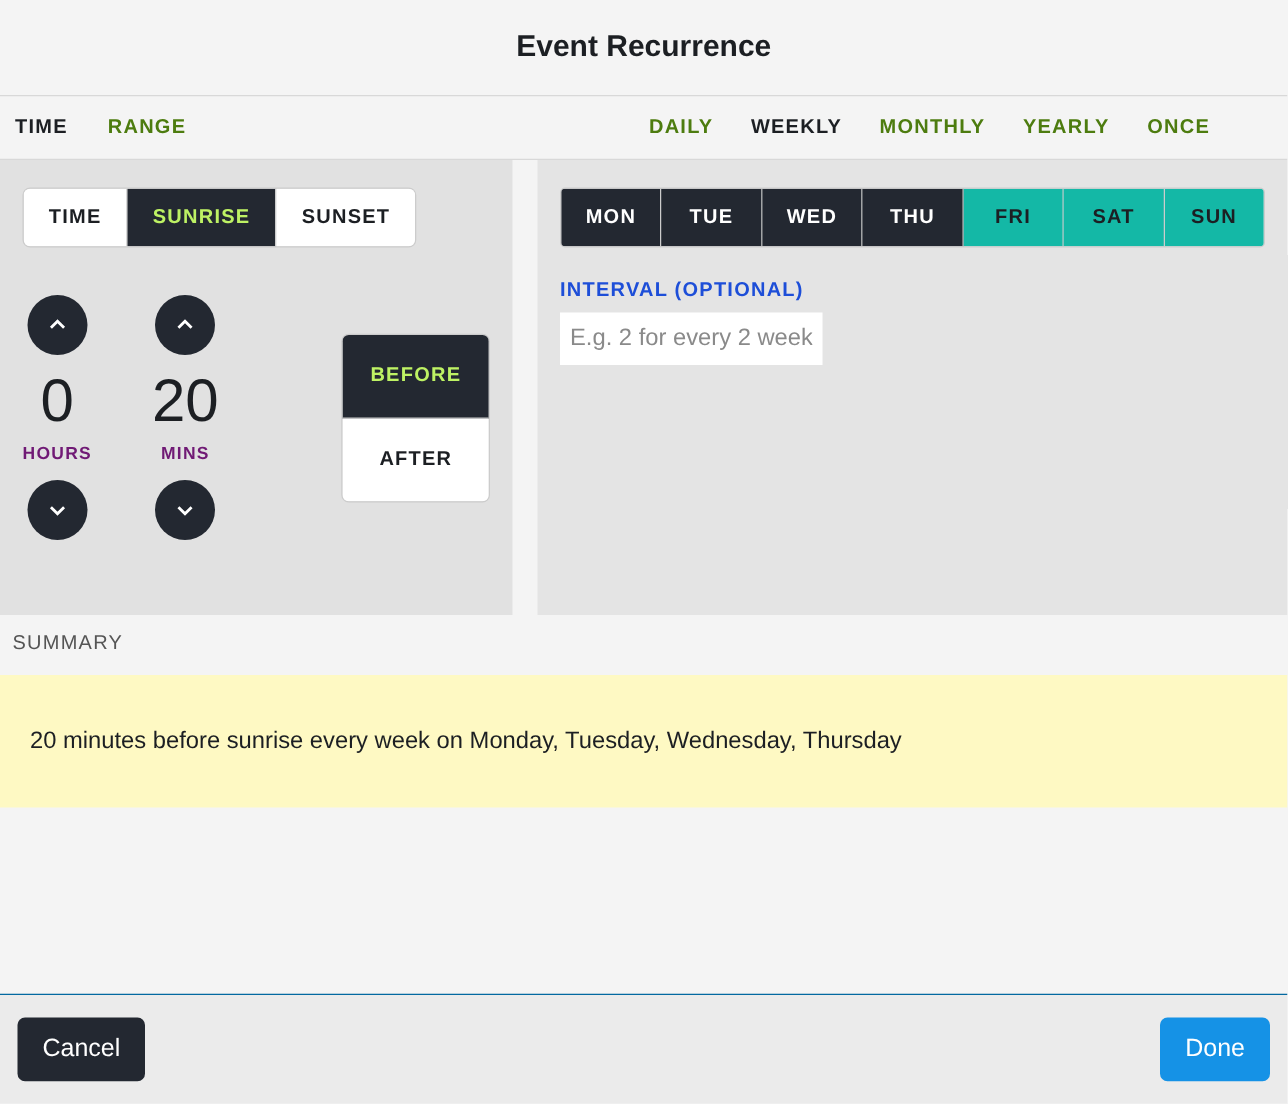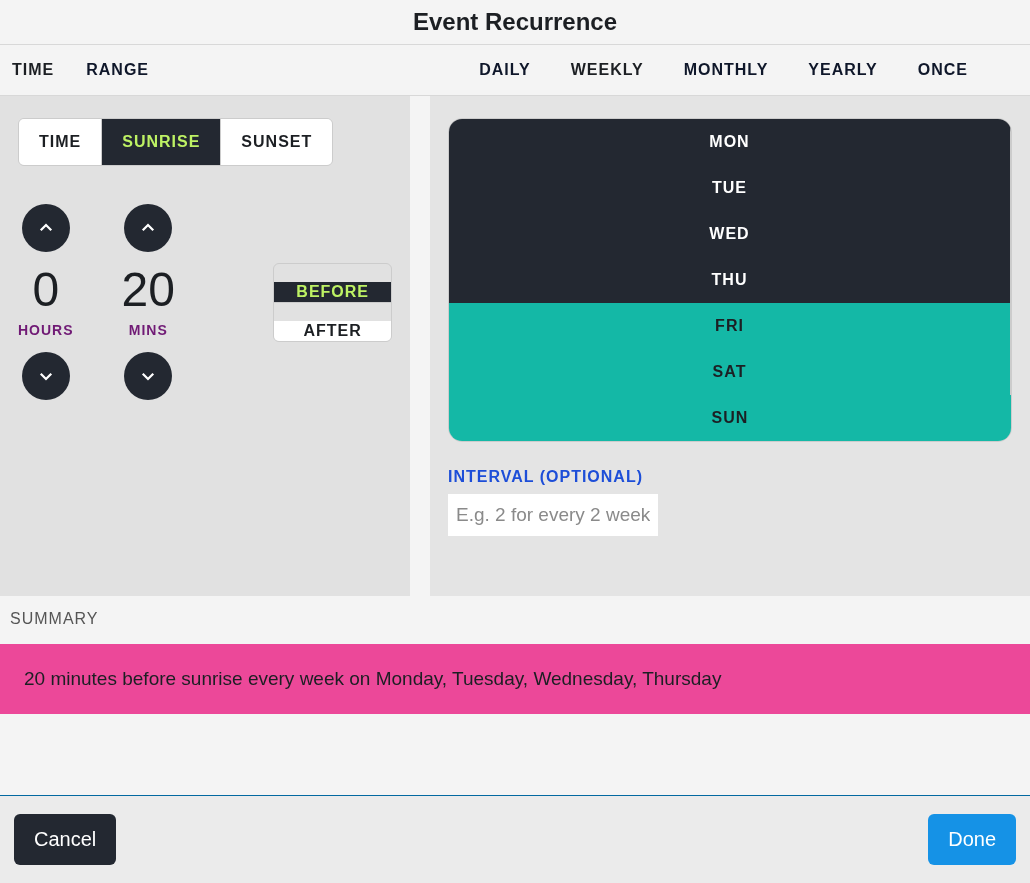--- a/index.html
+++ b/index.html
@@ -9,48 +9,48 @@
       font-family: -apple-system, BlinkMacSystemFont, "Segoe UI", Arial, sans-serif;
     }
     body {
       background: #f4f4f4;
       width: 1030px;
       height: 883px;
       position: relative;
     }
     .header {
       text-align: center;
-      padding: 8px 0;
+      padding: 24px 0;
       border-bottom: 1px solid #d8d8d8;
     }
     .header-title {
       font-size: 24px;
       font-weight: 600;
       color: #1c1f23;
     }
     .tabs-row {
       display: flex;
       padding: 16px 12px;
       border-bottom: 1px solid #d8d8d8;
     }
     .tabs-left {
       display: flex;
       gap: 32px;
     }
     .tabs-right {
       margin-left: auto;
       display: flex;
-      gap: 40px;
+      gap: 30px;
       padding-right: 50px;
     }
     .tab {
       font-size: 16px;
       font-weight: 700;
       letter-spacing: 1px;
-      color: #0f172a;
+      color: #4d7c0f;
       cursor: pointer;
     }
     .tab.active {
       color: #1c1f23;
     }
     .left-panel {
       width: 410px;
       background: #e1e1e1;
       padding: 22px 18px 60px 18px;
     }
@@ -133,32 +133,30 @@
     .offset-seg {
       display: flex;
       flex-direction: column;
       border: 1px solid #ccc;
       border-radius: 6px;
       overflow: hidden;
     }
     .offset-seg .seg-btn {
       border-right: none;
       border-bottom: 1px solid #ccc;
-      padding: 1px 22px;
-      margin-top: 18px;
+      padding: 24px 22px;
     }
     .offset-seg .seg-btn:last-child {
       border-bottom: none;
     }
     .day-row {
       display: flex;
       border: 1px solid #ccc;
-      border-radius: 14px;
+      border-radius: 4px;
       overflow: hidden;
-      flex-direction: column;
     }
     .day-btn {
       flex: 1;
       background: #14b8a6;
       border: none;
       padding: 14px 6px;
       font-size: 16px;
       font-weight: 700;
       letter-spacing: 1px;
       color: #1c1f23;
@@ -197,22 +195,22 @@
       padding: 14px 10px 16px 10px;
       background: #f4f4f4;
     }
     .summary-label {
       font-size: 16px;
       font-weight: 400;
       letter-spacing: 1px;
       color: #555;
     }
     .summary-text-box {
-      background: #ec4899;
-      padding: 24px 24px;
+      background: #fef9c3;
+      padding: 42px 24px;
       margin-top: 16px;
       margin-left: -10px;
       margin-right: -10px;
     }
     .summary-text {
       font-size: 19px;
       color: #1c1f23;
       font-weight: 500;
     }
     .footer {

